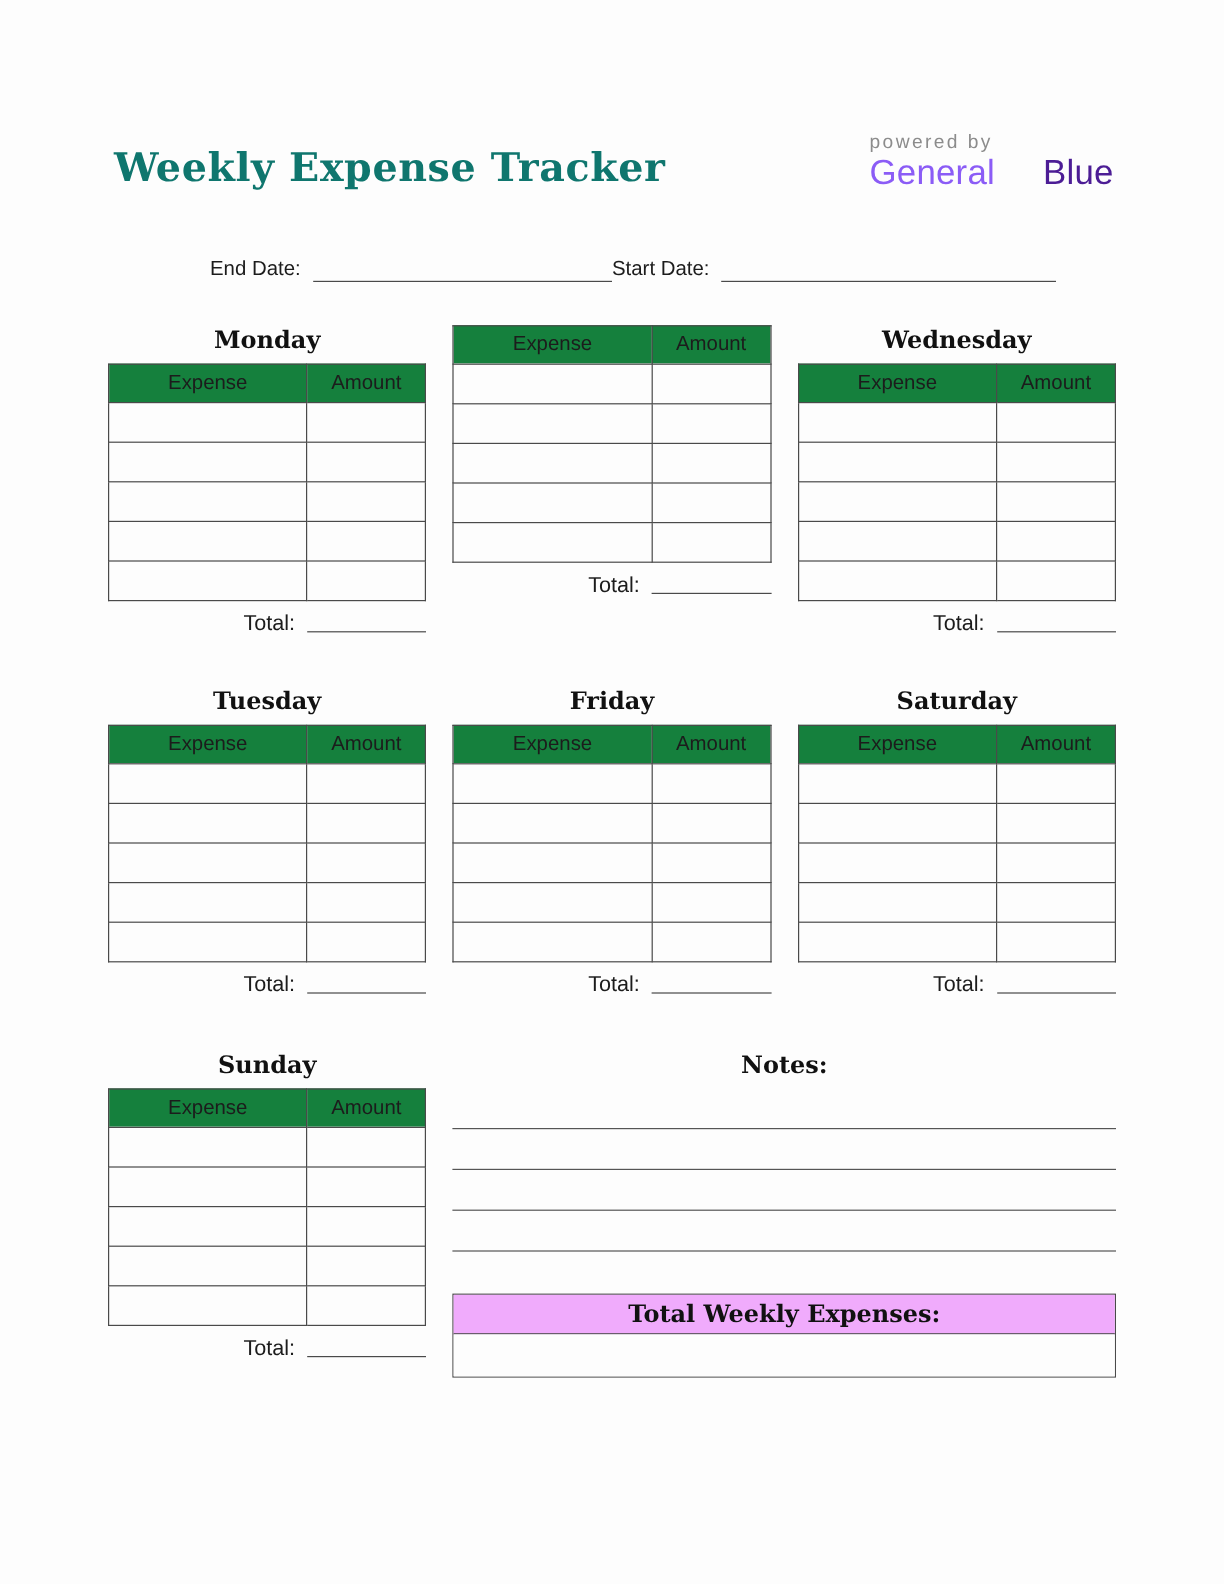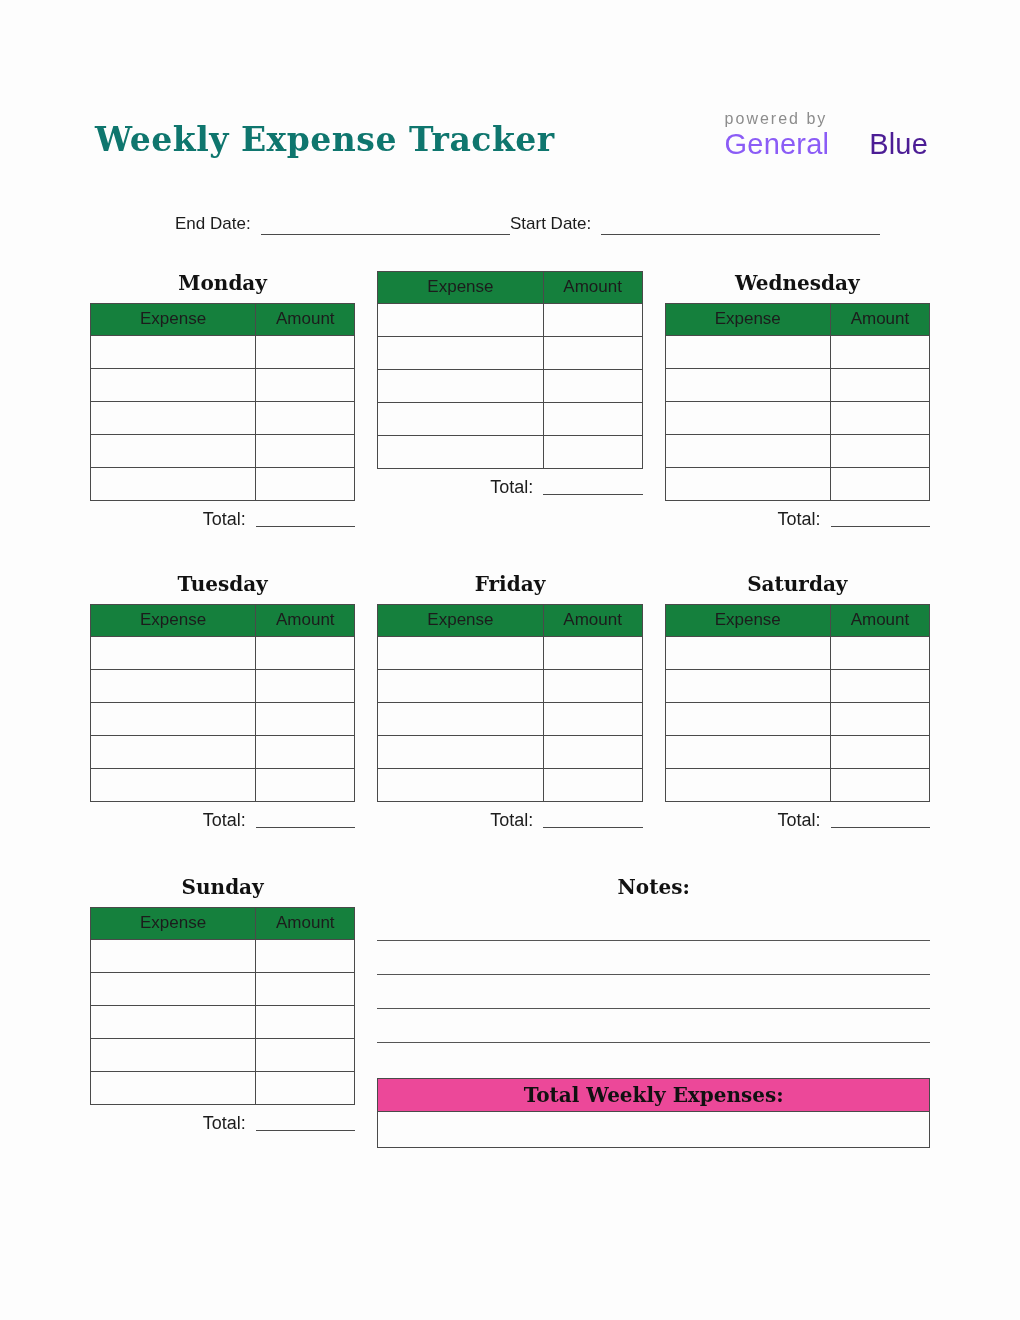--- a/index.html
+++ b/index.html
@@ -90,21 +90,21 @@
   }
   .total-label { font-size: 18px; margin-right: 10px; line-height: 18px; }
   .total-line { width: 37.5%; border-bottom: 1px solid #4a4a4a; height: 16px; }
 
   
   .notes-block { grid-column: 2 / span 2; }
   .notes-lines { margin-top: 8px; }
   .note-line { height: 34px; border-bottom: 1px solid #555; }
   .summary-box { margin-top: 35px; border: 1px solid #4a4a4a; }
   .summary-header {
-    background: #ec4899;
+    background: #f0abfc;
     border-bottom: 1px solid #4a4a4a;
     height: 33px;
     display: flex;
     align-items: center;
     justify-content: center;
     font-family: "DejaVu Serif", serif;
     font-weight: 700;
     font-size: 20px;
     color: #111;
   }

